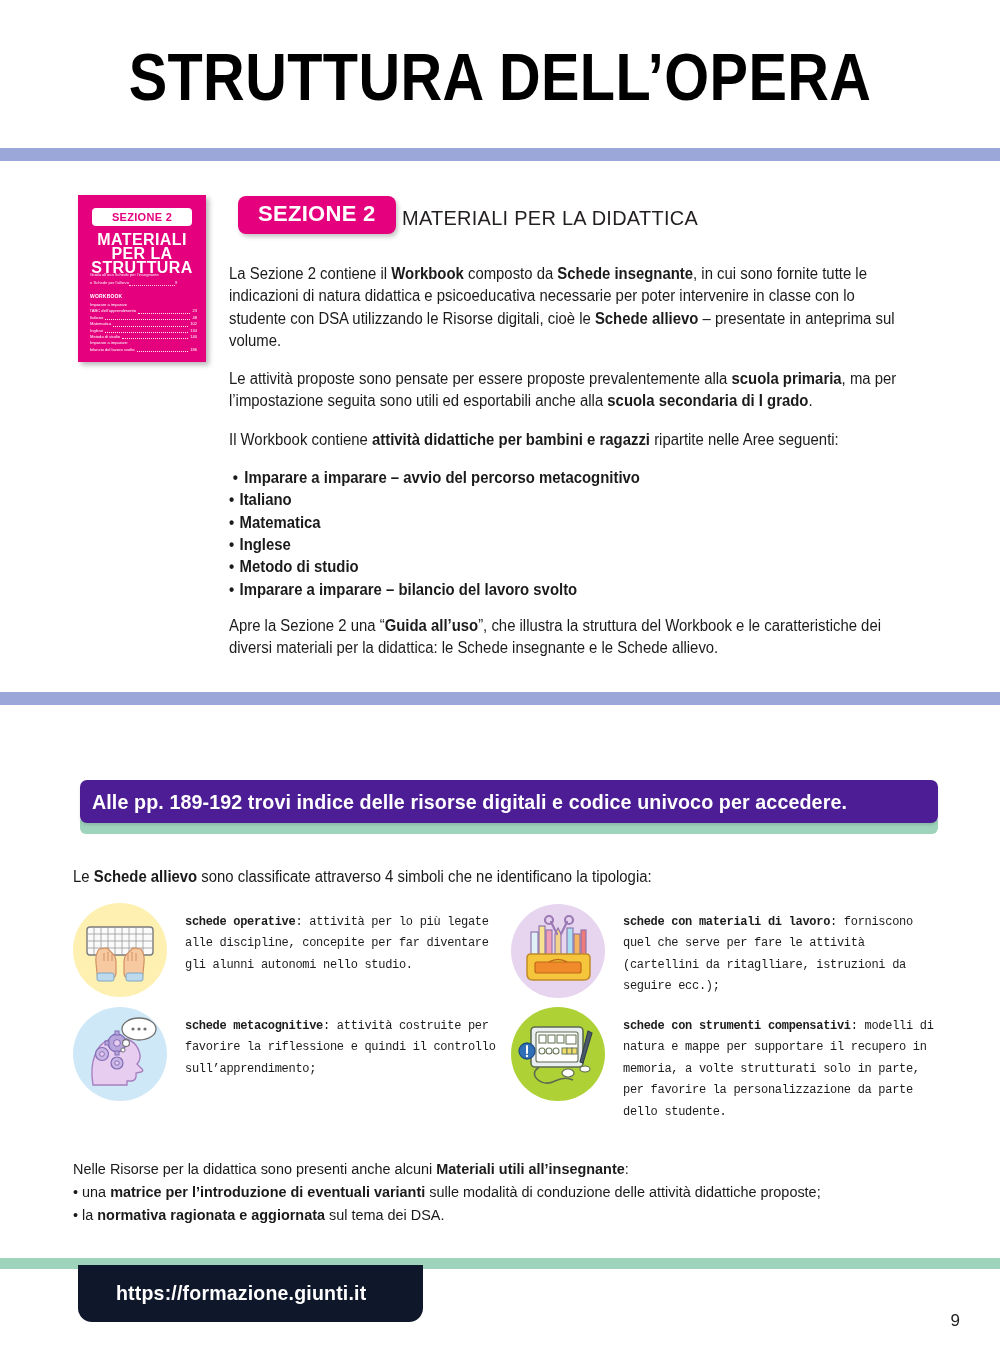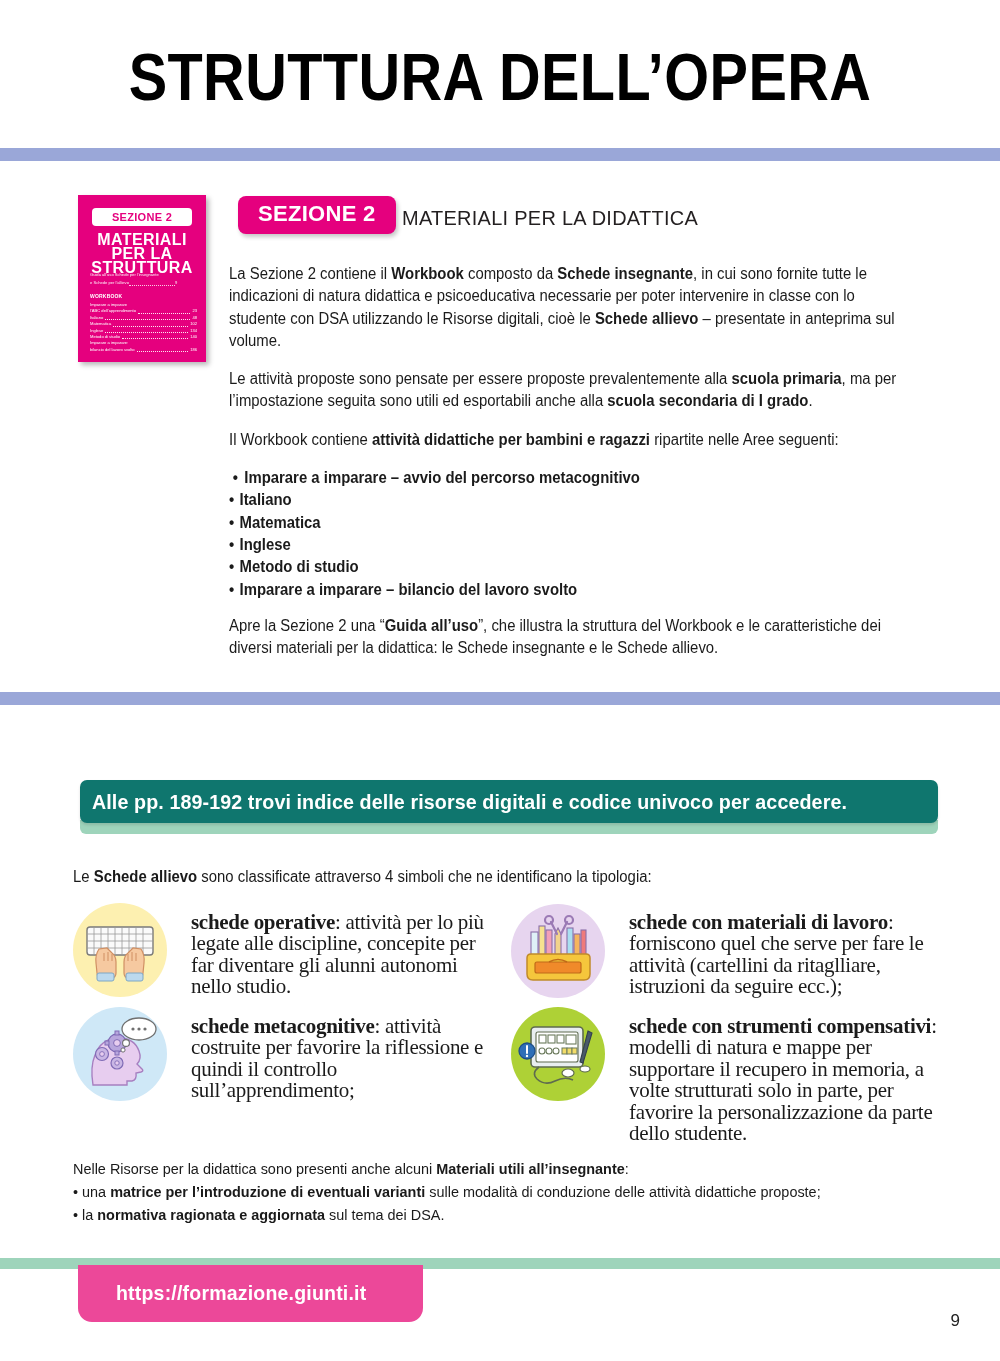--- a/index.html
+++ b/index.html
@@ -203,21 +203,21 @@
     height: 14px;
     background: #9ed4bb;
     border-radius: 0 0 6px 6px;
   }
   .banner {
     position: absolute;
     left: 80px;
     top: 780px;
     width: 858px;
     height: 43px;
-    background: #0f766e;
+    background: #4c1d95;
     border-radius: 7px;
     box-shadow: 0 2px 3px rgba(0,0,0,0.12);
   }
   .banner-text {
     position: absolute;
     left: 12px;
     top: 10px;
     color: #ffffff;
     font-weight: 700;
     font-size: 20.5px;
@@ -260,26 +260,26 @@
   .card-icon {
     flex: 0 0 auto;
     width: 94px;
     height: 94px;
     border-radius: 50%;
     position: relative;
     overflow: hidden;
   }
   .card-text {
     flex: 1 1 auto;
-    margin-left: 24px;
+    margin-left: 18px;
     padding-top: 9px;
-    font-size: 21px;
+    font-size: 12px;
     line-height: 21.4px;
     color: #1b1b1b;
-    font-family: Liberation Serif, serif;
+    font-family: Liberation Mono, monospace;
     letter-spacing: -0.3px;
   }
   .card-text b { font-weight: 700; }
 
   
   .bottom-note {
     position: absolute;
     left: 73px;
     top: 1157px;
     width: 870px;
@@ -298,21 +298,21 @@
     top: 1258px;
     height: 11px;
     background: #9ed4bb;
   }
   .footer-pill {
     position: absolute;
     left: 78px;
     top: 1265px;
     width: 345px;
     height: 57px;
-    background: #ec4899;
+    background: #0f172a;
     border-radius: 0 0 14px 14px;
   }
   .footer-url {
     position: absolute;
     left: 38px;
     top: 16px;
     color: #ffffff;
     font-weight: 700;
     font-size: 21px;
     letter-spacing: 0.2px;

